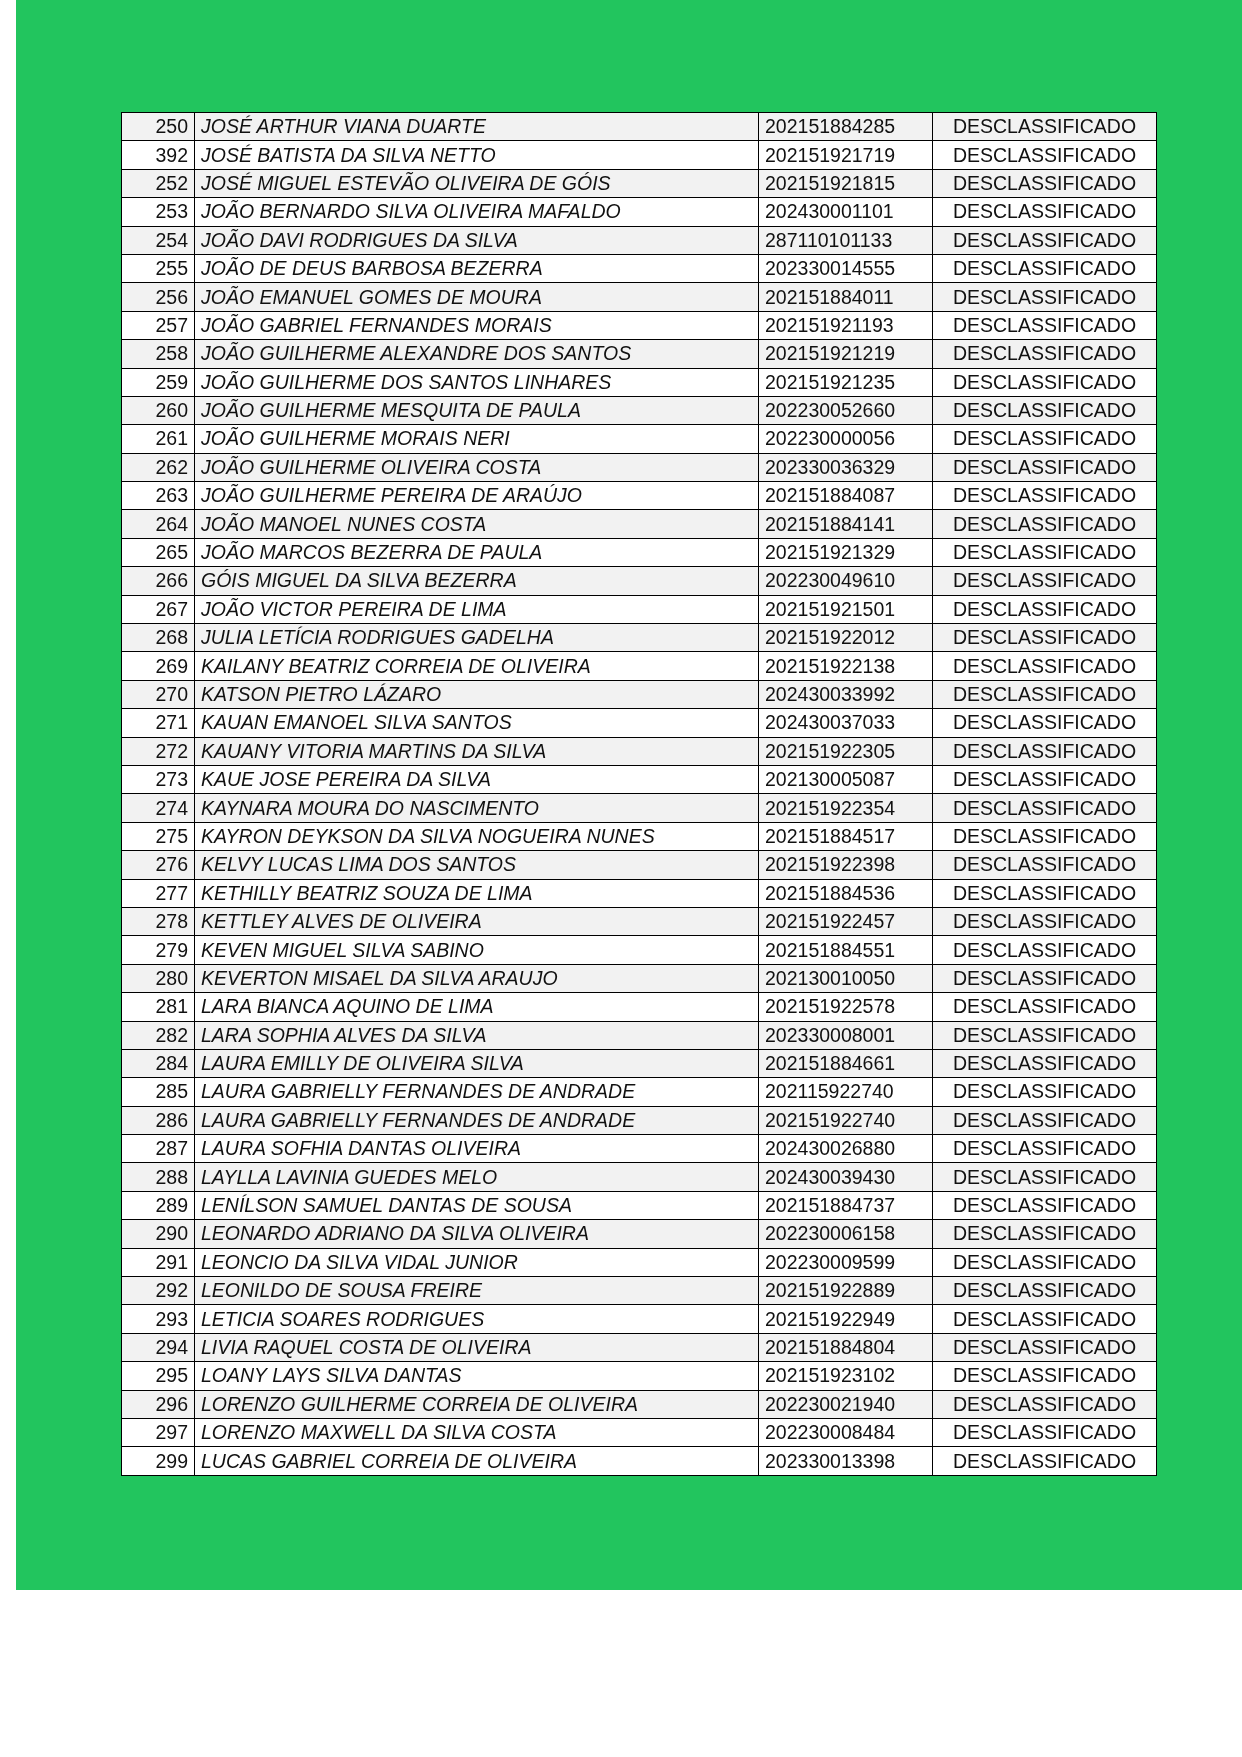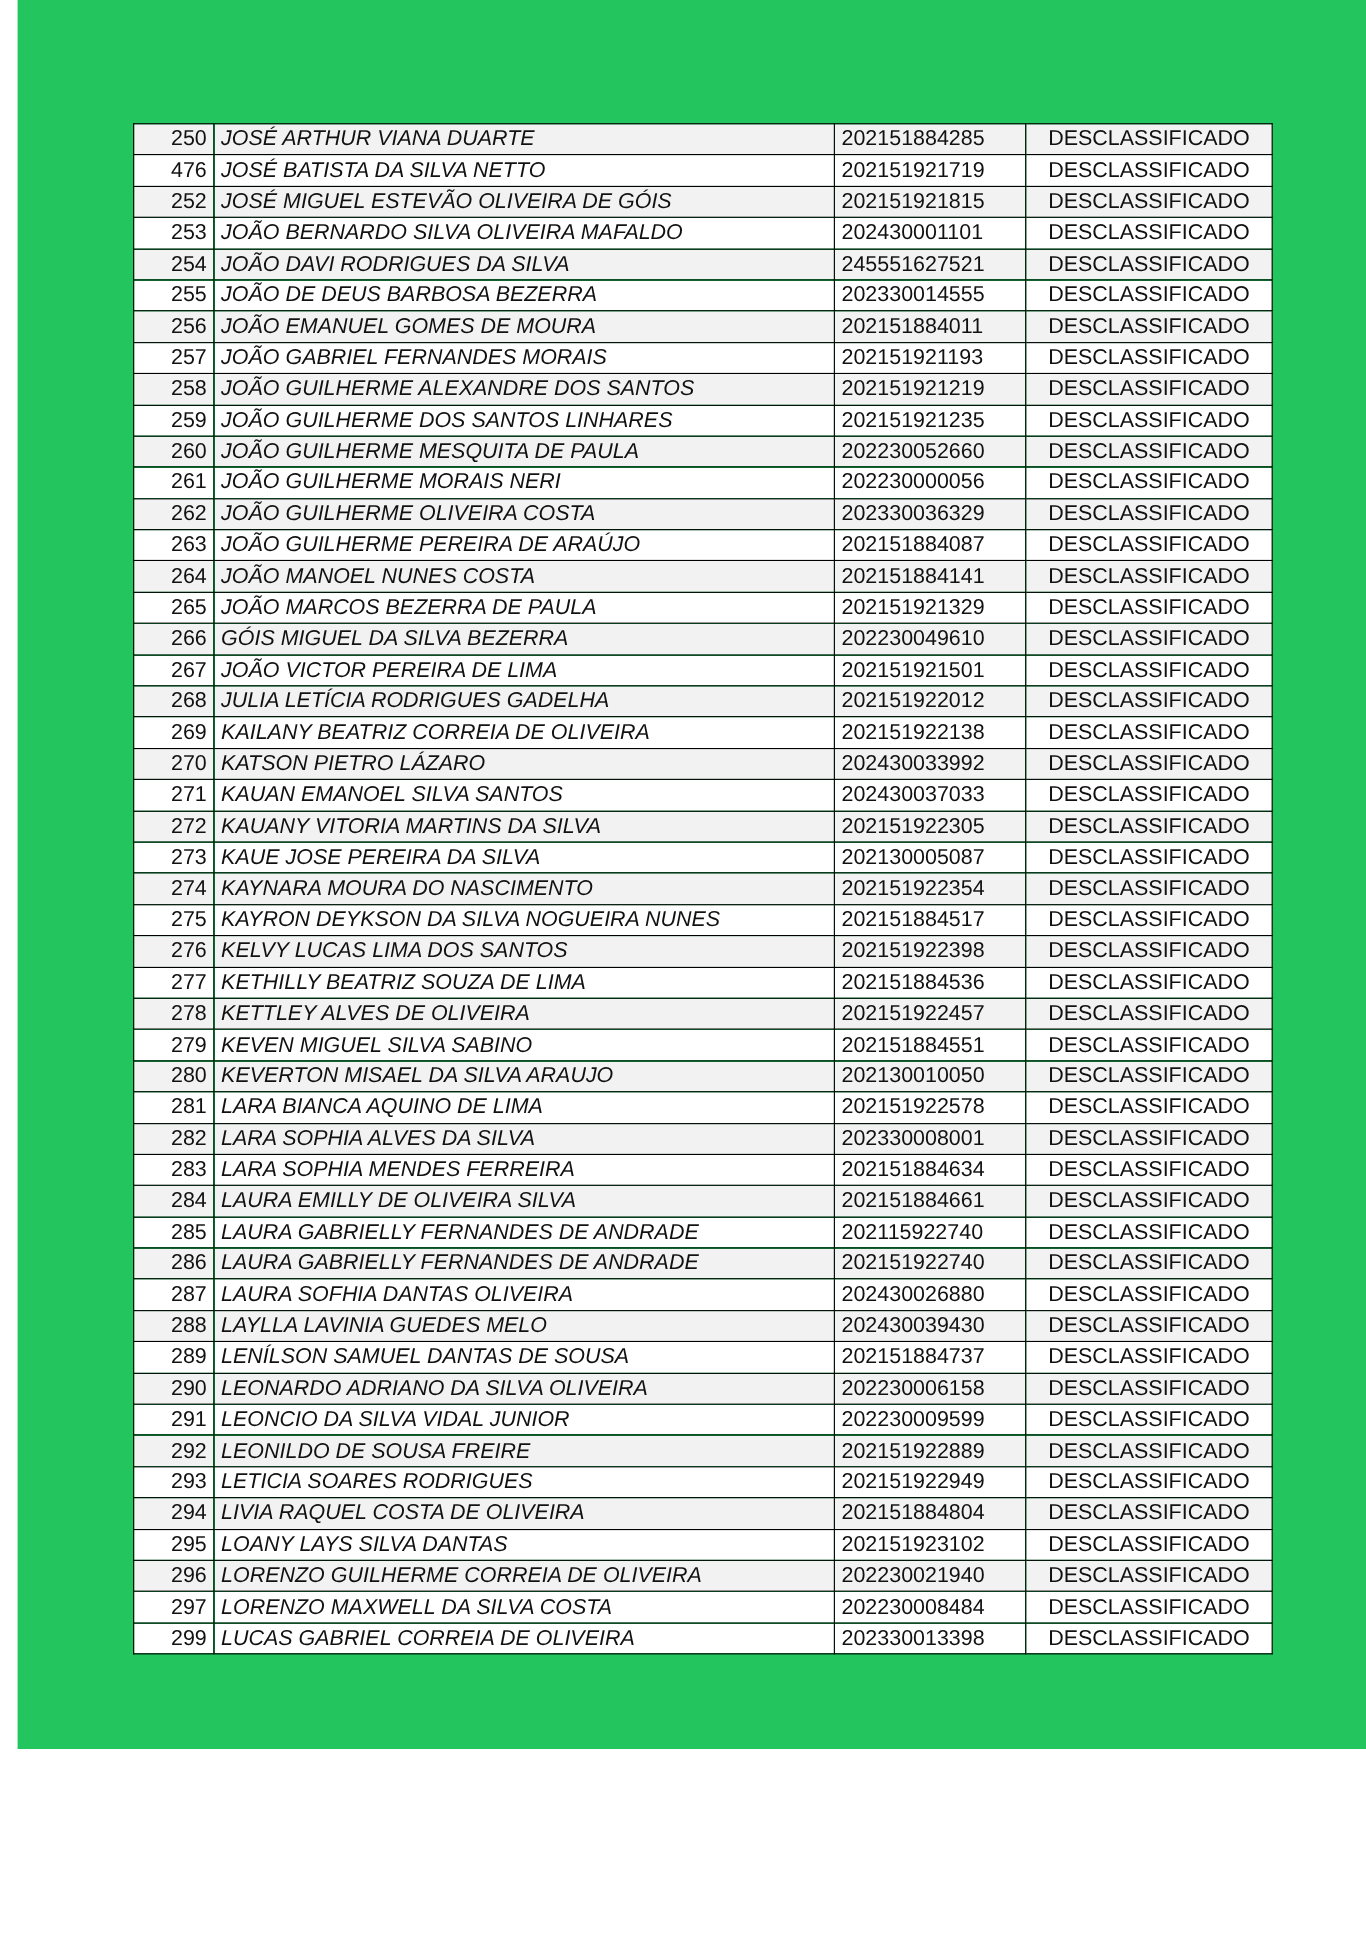--- a/index.html
+++ b/index.html
@@ -47,41 +47,41 @@
         <col class="c-status">
     </colgroup>
     <tbody id="roster-body">
         <tr class="shaded">
           <td class="num">250</td>
           <td class="name">JOSÉ ARTHUR VIANA DUARTE</td>
           <td class="id">202151884285</td>
           <td class="status">DESCLASSIFICADO</td>
         </tr>
         <tr class="plain">
-          <td class="num">476</td>
+          <td class="num">392</td>
           <td class="name">JOSÉ BATISTA DA SILVA NETTO</td>
           <td class="id">202151921719</td>
           <td class="status">DESCLASSIFICADO</td>
         </tr>
         <tr class="shaded">
           <td class="num">252</td>
           <td class="name">JOSÉ MIGUEL ESTEVÃO OLIVEIRA DE GÓIS</td>
           <td class="id">202151921815</td>
           <td class="status">DESCLASSIFICADO</td>
         </tr>
         <tr class="plain">
           <td class="num">253</td>
           <td class="name">JOÃO BERNARDO SILVA OLIVEIRA MAFALDO</td>
           <td class="id">202430001101</td>
           <td class="status">DESCLASSIFICADO</td>
         </tr>
         <tr class="shaded">
           <td class="num">254</td>
           <td class="name">JOÃO DAVI RODRIGUES DA SILVA</td>
-          <td class="id">245551627521</td>
+          <td class="id">287110101133</td>
           <td class="status">DESCLASSIFICADO</td>
         </tr>
         <tr class="plain">
           <td class="num">255</td>
           <td class="name">JOÃO DE DEUS BARBOSA BEZERRA</td>
           <td class="id">202330014555</td>
           <td class="status">DESCLASSIFICADO</td>
         </tr>
         <tr class="shaded">
           <td class="num">256</td>
@@ -236,26 +236,20 @@
         <tr class="plain">
           <td class="num">281</td>
           <td class="name">LARA BIANCA AQUINO DE LIMA</td>
           <td class="id">202151922578</td>
           <td class="status">DESCLASSIFICADO</td>
         </tr>
         <tr class="shaded">
           <td class="num">282</td>
           <td class="name">LARA SOPHIA ALVES DA SILVA</td>
           <td class="id">202330008001</td>
-          <td class="status">DESCLASSIFICADO</td>
-        </tr>
-        <tr class="plain">
-          <td class="num">283</td>
-          <td class="name">LARA SOPHIA MENDES FERREIRA</td>
-          <td class="id">202151884634</td>
           <td class="status">DESCLASSIFICADO</td>
         </tr>
         <tr class="shaded">
           <td class="num">284</td>
           <td class="name">LAURA EMILLY DE OLIVEIRA SILVA</td>
           <td class="id">202151884661</td>
           <td class="status">DESCLASSIFICADO</td>
         </tr>
         <tr class="plain">
           <td class="num">285</td>

